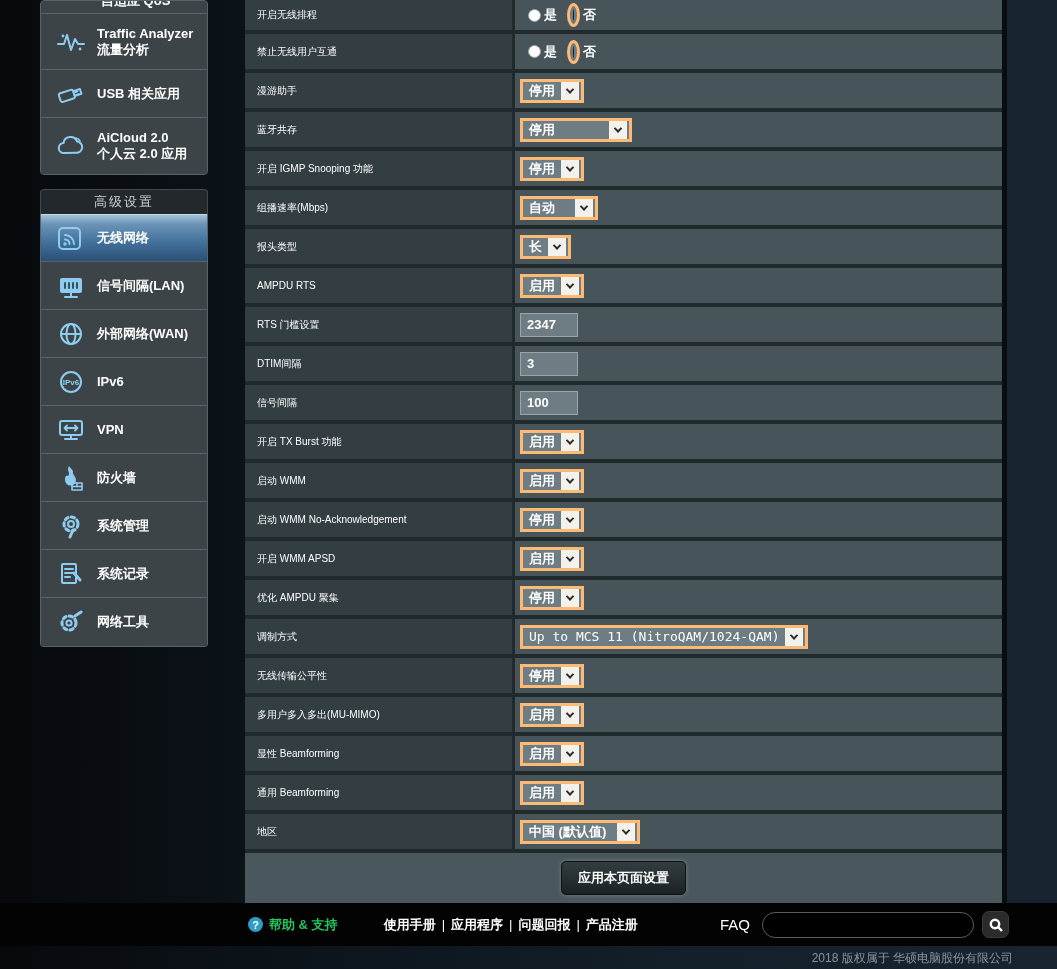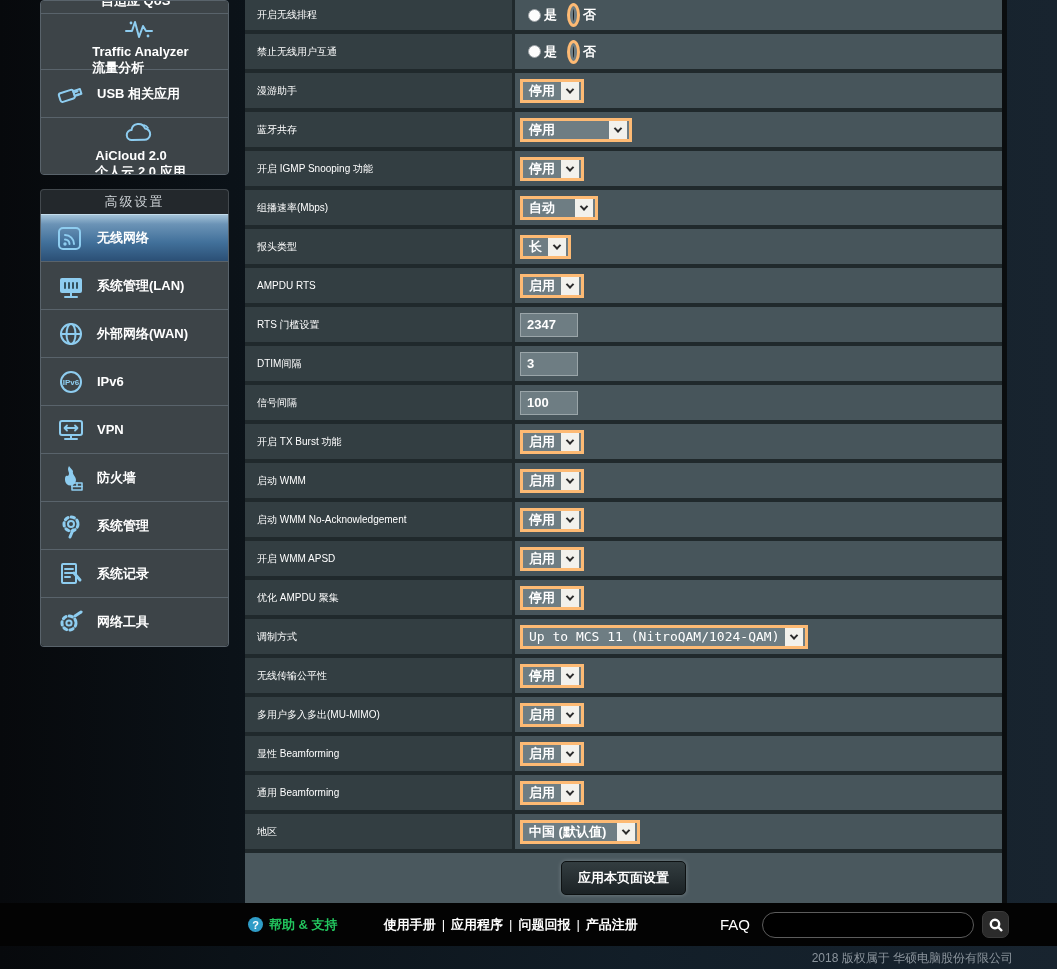--- a/index.html
+++ b/index.html
@@ -4,29 +4,29 @@
 <style>
   * { margin:0; padding:0; box-sizing:border-box; }
   html,body { width:1057px; height:969px; overflow:hidden; }
   body {
     font-family:"Liberation Sans","DejaVu Sans",sans-serif;
     background:linear-gradient(90deg,#07090c 0%,#0b1218 22%,#121e28 60%,#18242f 100%);
     position:relative; color:#fff;
   }
 
   
-  .sidebar { position:absolute; left:40px; top:0; width:189px; }
+  .sidebar { position:absolute; left:40px; top:0; width:168px; }
   .menu-group { border:1px solid #59636b; border-radius:4px; overflow:hidden; background:#3d4448; }
   .menu-item { display:flex; align-items:center; height:48px; padding-left:8px;
                border-bottom:1px solid #59636b; background:#3d4448; cursor:pointer; }
   .menu-item:last-child { border-bottom:none; }
   .menu-item .icn { width:44px; min-width:44px; height:34px; display:flex; align-items:center; justify-content:center; }
   .icn svg { stroke:#8ecdf0; fill:none; stroke-width:2; stroke-linecap:round; stroke-linejoin:round; }
   .mi-text { font-size:13px; font-weight:bold; color:#fff; line-height:16px; padding-left:4px; }
-  .menu-item.tall { height:56px;flex-direction:column; }
+  .menu-item.tall { height:56px; }
   .clipped-item { height:13px; overflow:hidden; border-radius:0 0 0 0; border-bottom:1px solid #59636b; background:#3d4448; display:flex; align-items:flex-start; }
   .clipped-item .mi-text { margin-top:-8px; padding-left:60px; }
   .section-header { margin-top:14px; background:#23282c; border:1px solid #43494e; border-bottom:none;
                     border-radius:4px 4px 0 0; height:25px; display:flex; align-items:center; justify-content:center;
                     color:#ccd1d5; font-size:13px; letter-spacing:2px; }
   .adv-group { border:1px solid #59636b; border-top:none; border-radius:0 0 4px 4px; overflow:hidden; }
   .menu-item.selected { background:linear-gradient(180deg,#a3c2d8 0%,#6b93b6 20%,#41709a 60%,#2b4f75 100%);
                         border-top:1px solid #c3dcec; }
 
   
@@ -152,21 +152,21 @@
     </div>
     <div class="menu-item">
       <span class="icn">
         <svg width="30" height="30" viewBox="0 0 30 30">
             <rect x="4" y="7" width="22" height="15" rx="2" fill="#8ecdf0" stroke="none"></rect>
             <path d="M9 12 v5 M13 12 v5 M17 12 v5 M21 12 v5" stroke="#33525f" stroke-width="2"></path>
             <line x1="15" y1="22" x2="15" y2="26"></line>
             <line x1="9" y1="26" x2="21" y2="26"></line>
           </svg>
       </span>
-      <span class="mi-text">系统管理(LAN)</span>
+      <span class="mi-text">信号间隔(LAN)</span>
     </div>
     <div class="menu-item">
       <span class="icn">
         <svg width="30" height="30" viewBox="0 0 30 30">
             <circle cx="15" cy="15" r="10"></circle>
             <ellipse cx="15" cy="15" rx="4.5" ry="10"></ellipse>
             <line x1="5" y1="15" x2="25" y2="15"></line>
           </svg>
       </span>
       <span class="mi-text">外部网络(WAN)</span>

